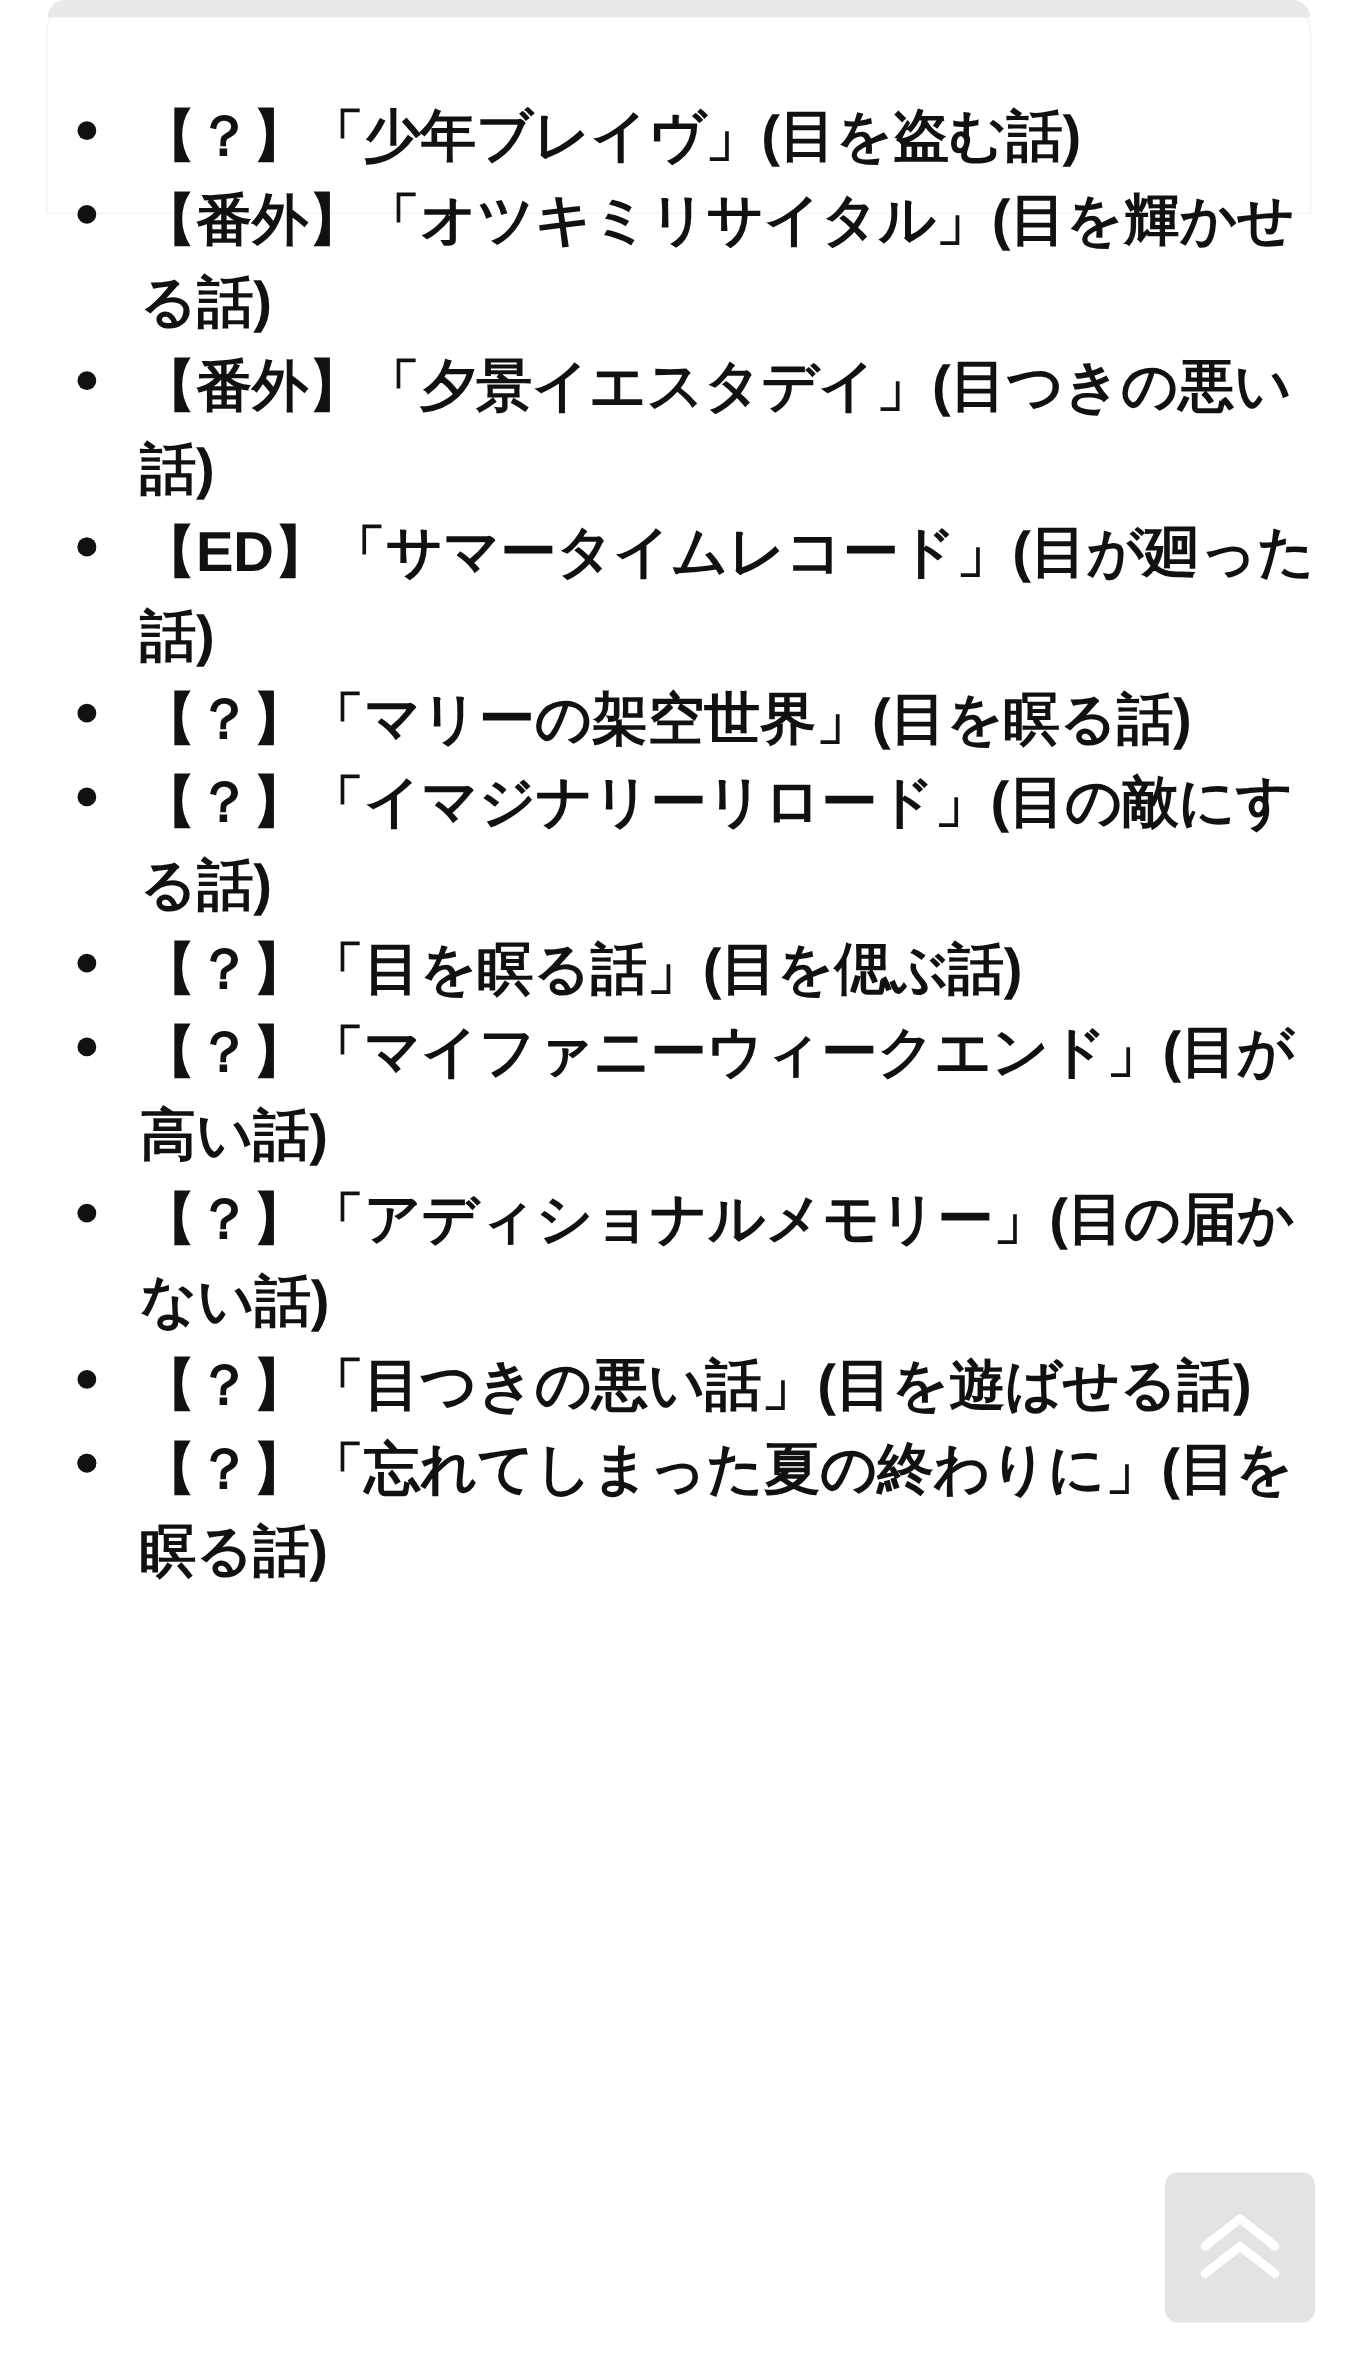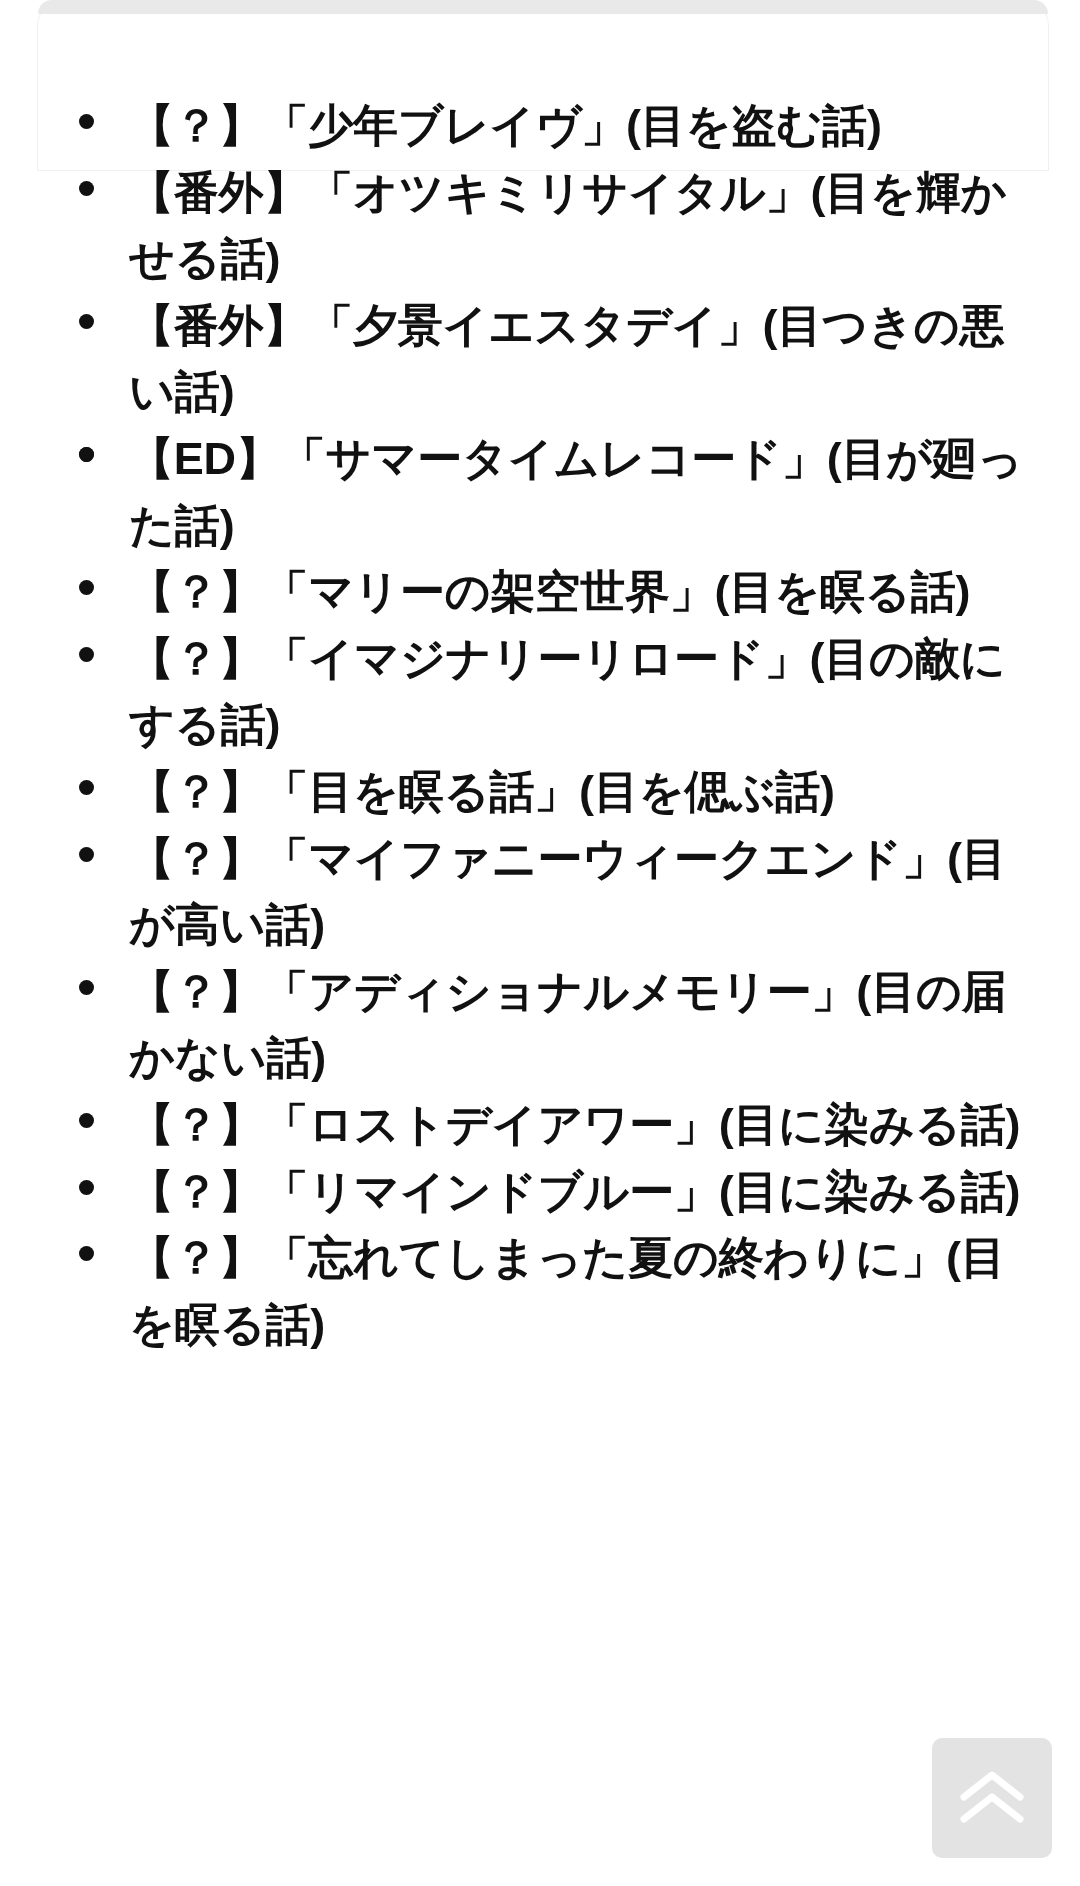--- a/index.html
+++ b/index.html
@@ -43,21 +43,21 @@
   .content {
     position: absolute;
     top: 0;
     left: 0;
     width: 1080px;
     z-index: 2;
   }
 
   ul.song-list {
     list-style: none;
-    margin: 17px;
+    margin: 0;
     padding: 0;
   }
 
   ul.song-list li {
     position: relative;
     padding-left: 112px;
     padding-right: 18px;
     font-size: 45px;
     line-height: 1.48;
     font-weight: 700;
@@ -151,25 +151,24 @@
     <li>
       <span class="bullet"></span>
       <span class="txt">【？】「マイファニーウィークエンド」(目が高い話)</span>
     </li>
     <li>
       <span class="bullet"></span>
       <span class="txt">【？】「アディショナルメモリー」(目の届かない話)</span>
     </li>
     <li>
       <span class="bullet"></span>
-      <span class="txt">【？】「ロストデイアワー」(目に染みる話)</span>
+      <span class="txt">【？】「目つきの悪い話」(目を遊ばせる話)</span>
     </li>
     <li>
       <span class="bullet"></span>
-      <span class="txt">【？】「リマインドブルー」(目に染みる話)</span>
     </li>
     <li>
       <span class="bullet"></span>
       <span class="txt">【？】「忘れてしまった夏の終わりに」(目を瞑る話)</span>
     </li>
   </ul>
 </div>
 
 <div class="scroll-top">
   <span>

